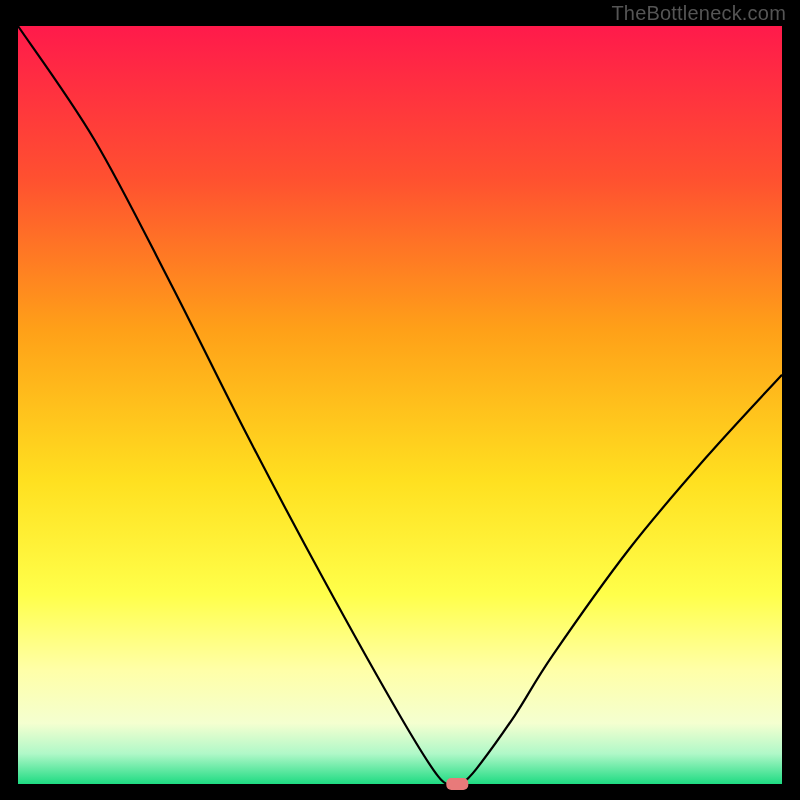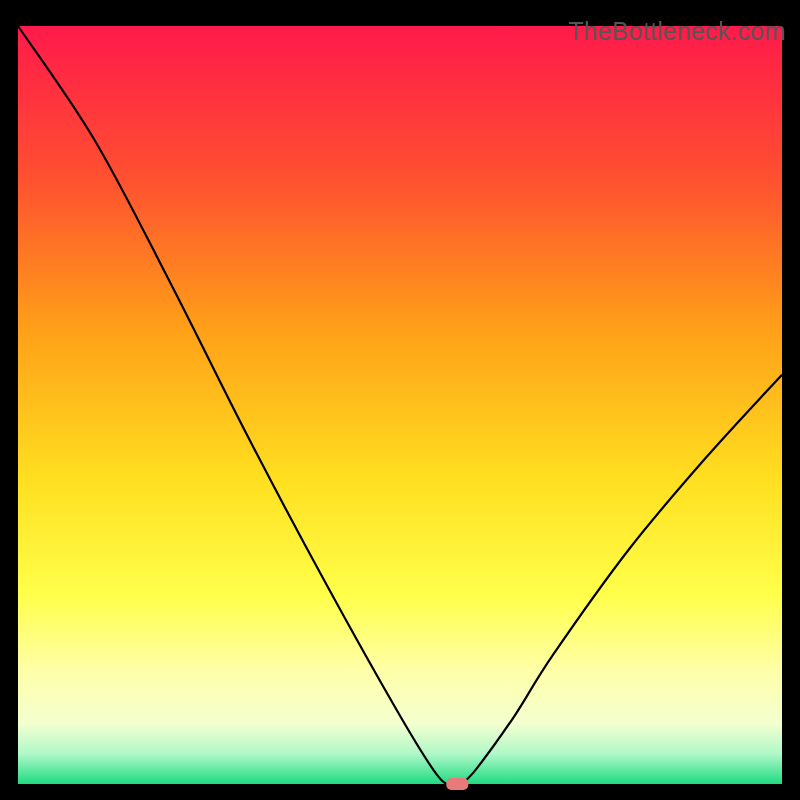--- a/index.html
+++ b/index.html
@@ -12,24 +12,24 @@
     font-family: Arial, Helvetica, sans-serif;
   }
   .frame {
     position: relative;
     width: 800px;
     height: 800px;
     background: #000;
   }
   .watermark {
     position: absolute;
-    top: 17px;
+    top: 2px;
     right: 14px;
     color: #555;
-    font-size: 25px;
+    font-size: 20px;
     letter-spacing: 0.2px;
     z-index: 3;
   }
   svg {
     position: absolute;
     top: 0;
     left: 0;
   }
 </style>
 </head>

